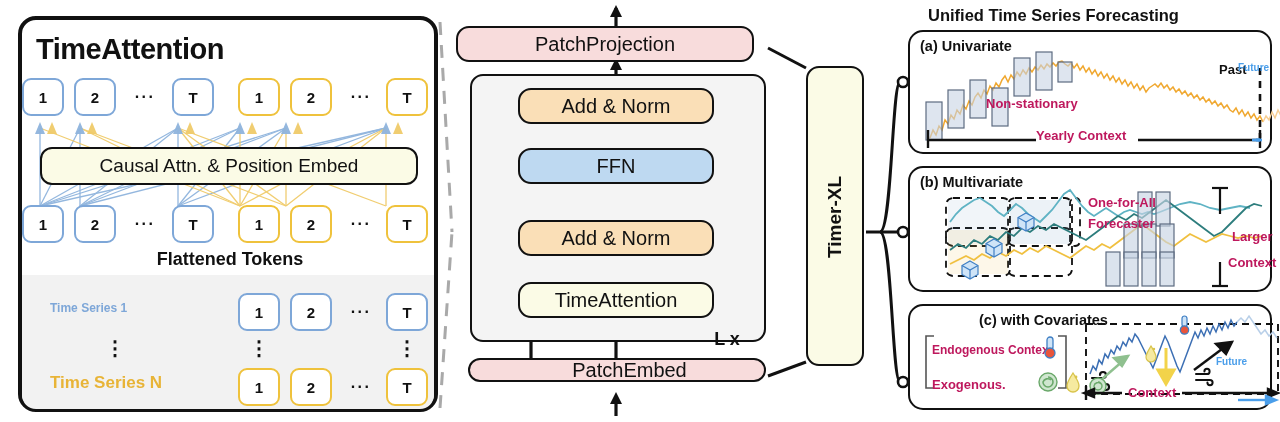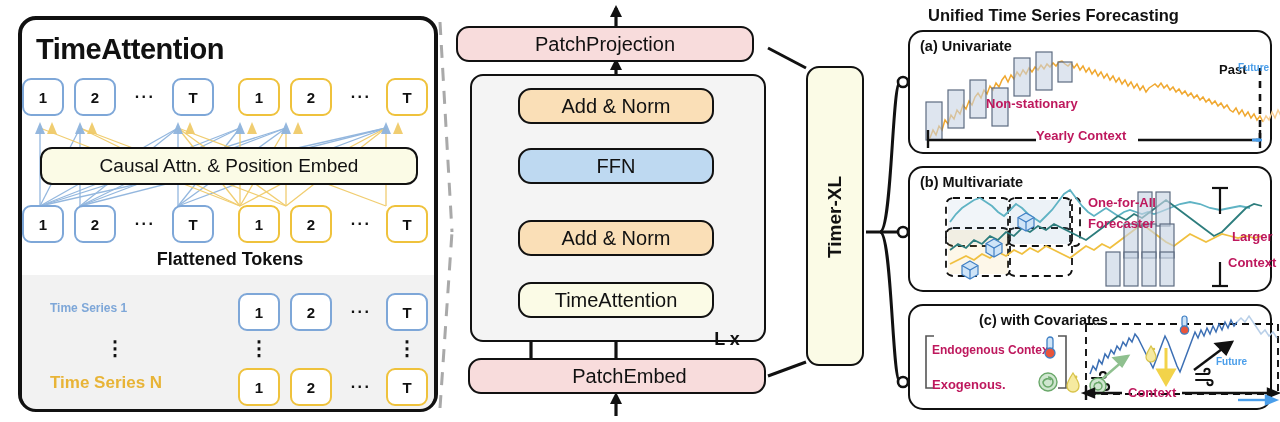--- a/index.html
+++ b/index.html
@@ -189,21 +189,21 @@
 <div class="cbox tan" style="left:518px;top:220px;width:196px;height:36px;">
   <span>Add &amp; Norm</span>
 </div>
 
 <div class="cbox crm" style="left:518px;top:282px;width:196px;height:36px;">
   <span>TimeAttention</span>
 </div>
 
 <div class="lbl" style="left:700px;top:328px;width:54px;height:22px;font-size:18px;font-weight:700;">L x</div>
 
-<div class="cbox pink" style="left:468px;top:358px;width:298px;height:36px;padding-left:25px;">
+<div class="cbox pink" style="left:468px;top:358px;width:298px;height:24px;padding-left:25px;">
   <span>PatchEmbed</span>
 </div>
 
 <svg style="left:0;top:0;width:1280px;height:422px;">
   <g stroke="#111" stroke-width="3" fill="none">
     <path d="M768,48 L806,68"></path>
     <path d="M768,376 L806,362"></path>
     <path d="M866,232 L880,232"></path>
     <path d="M880,232 C892,232 892,82 900,82"></path>
     <path d="M880,232 L900,232"></path>

